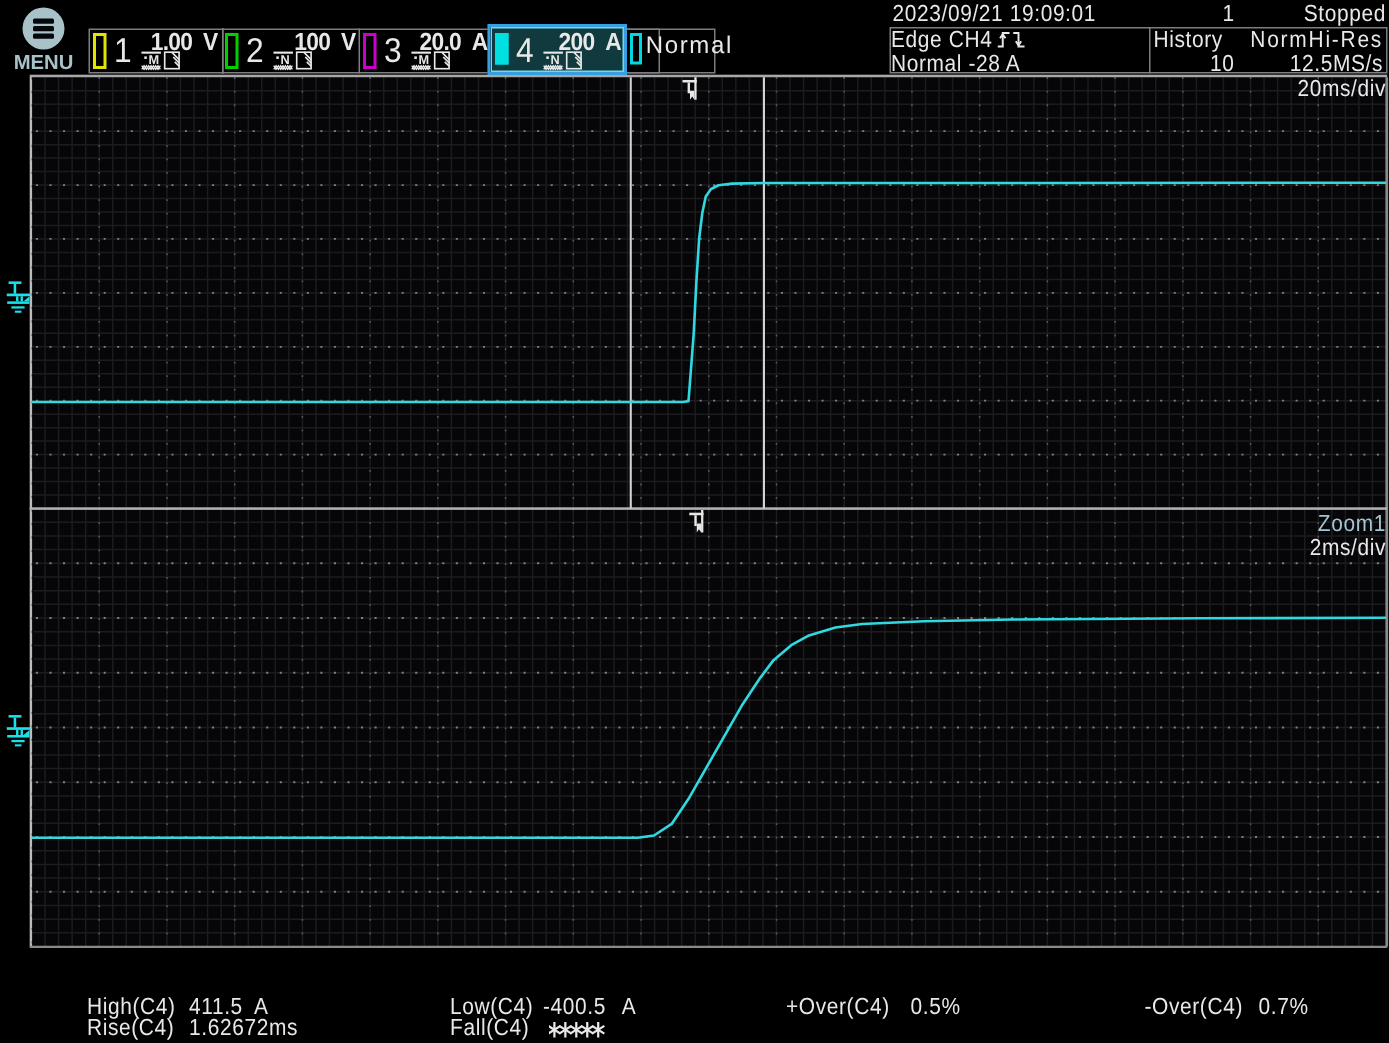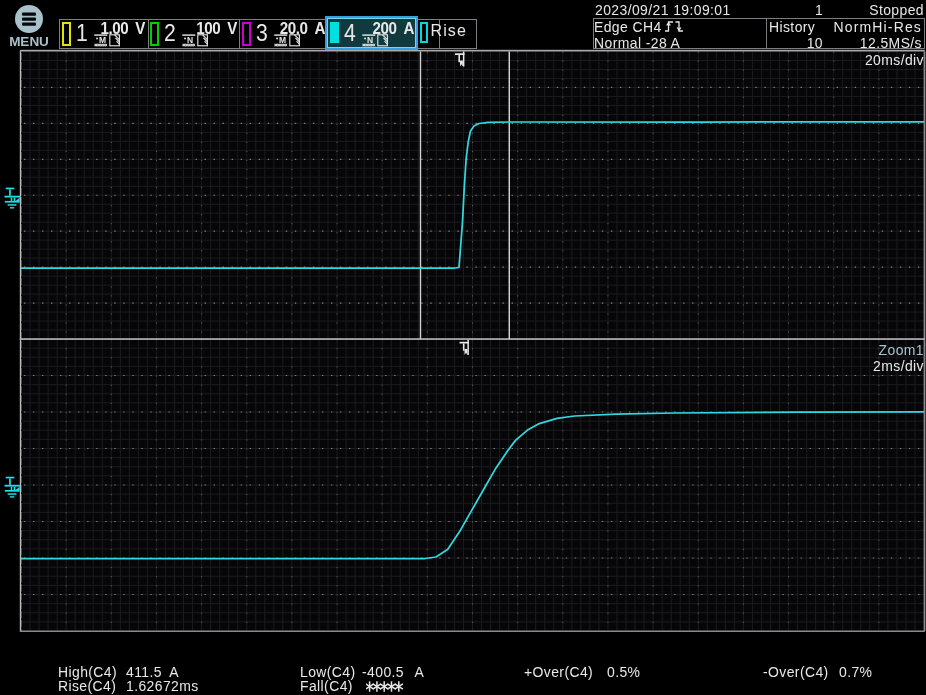--- a/index.html
+++ b/index.html
@@ -346,21 +346,21 @@
       <g stroke="#e8e8e8" stroke-width="0.9" fill="none">
         <path d="M0.5,13.3 l1.55,-2.5 1.55,2.5 1.55,-2.5 1.55,2.5 1.55,-2.5 1.55,2.5 1.55,-2.5 1.55,2.5"></path>
         <path d="M0.5,10.8 l1.55,2.5 1.55,-2.5 1.55,2.5 1.55,-2.5 1.55,2.5 1.55,-2.5 1.55,2.5 1.55,-2.5"></path>
       </g>
       <g stroke="#e8e8e8" stroke-width="1.1" fill="none">
         <rect x="15.8" y="1.8" width="9.6" height="11"></rect>
         <path d="M 20.5,1.8 L 25.4,6.7 M 21.5,5 L 25.4,8.9 M 22.5,8.2 L 25.4,11.1"></path>
       </g>
     </svg>
 <div class="chrect" style="left:419.5px;top:22px;width:8px;height:21px;border:2px solid #00d8e0;"></div>
-<div class="t" style="left:430.5px;top:22px;font-size:16px;letter-spacing:1.1px;">Rise</div>
+<div class="t" style="left:430.5px;top:22px;font-size:16px;letter-spacing:1.1px;">Normal</div>
 <div class="t bmp" style="left:595px;top:1px;">2023/09/21 19:09:01</div>
 <div class="t bmp" style="left:815px;top:1px;">1</div>
 <div class="t r bmpr" style="left:824px;top:1px;width:100px;">Stopped</div>
 <div class="box" style="left:592.5px;top:17.7px;width:332px;height:31px;border-color:#7d7d82;"></div>
 <div class="t" style="left:766px;top:17.7px;width:1px;height:31px;background:#7d7d82"></div>
 <div class="t bmp" style="left:594px;top:17.8px;">Edge CH4</div>
 <svg class="t" style="left:664.5px;top:20px" width="20" height="13" viewBox="0 0 20 13">
       <g stroke="#e8e8e8" stroke-width="1.3" fill="none">
         <path d="M 0,11 L 3.5,11 L 3.5,2 L 8,2"></path>
         <path d="M 1.7,5.5 L 3.5,2.8 L 5.3,5.5"></path>

